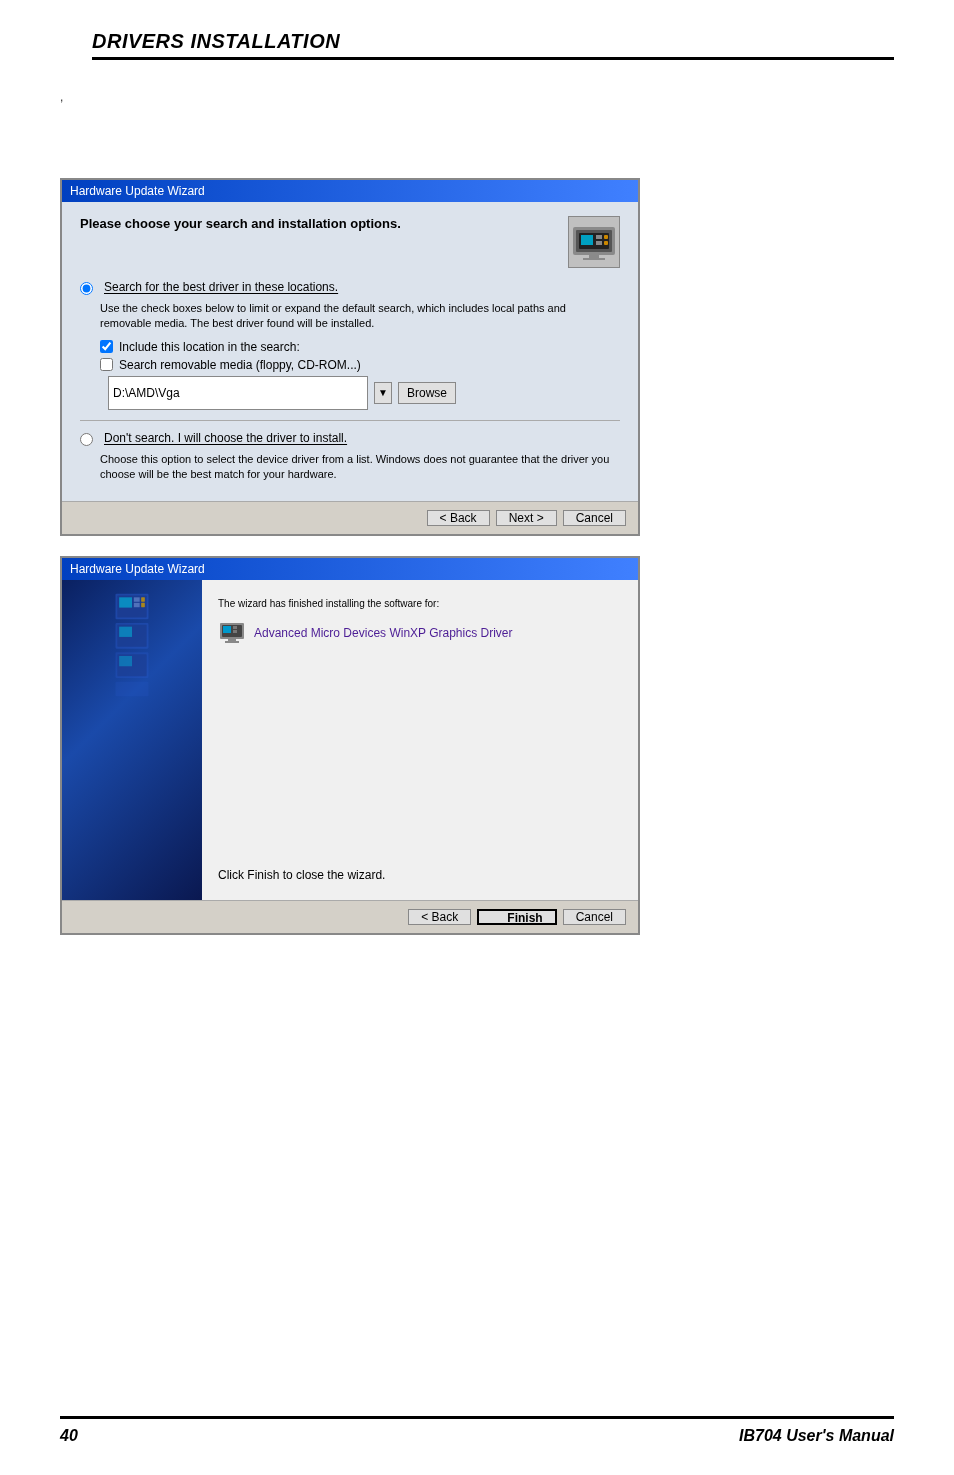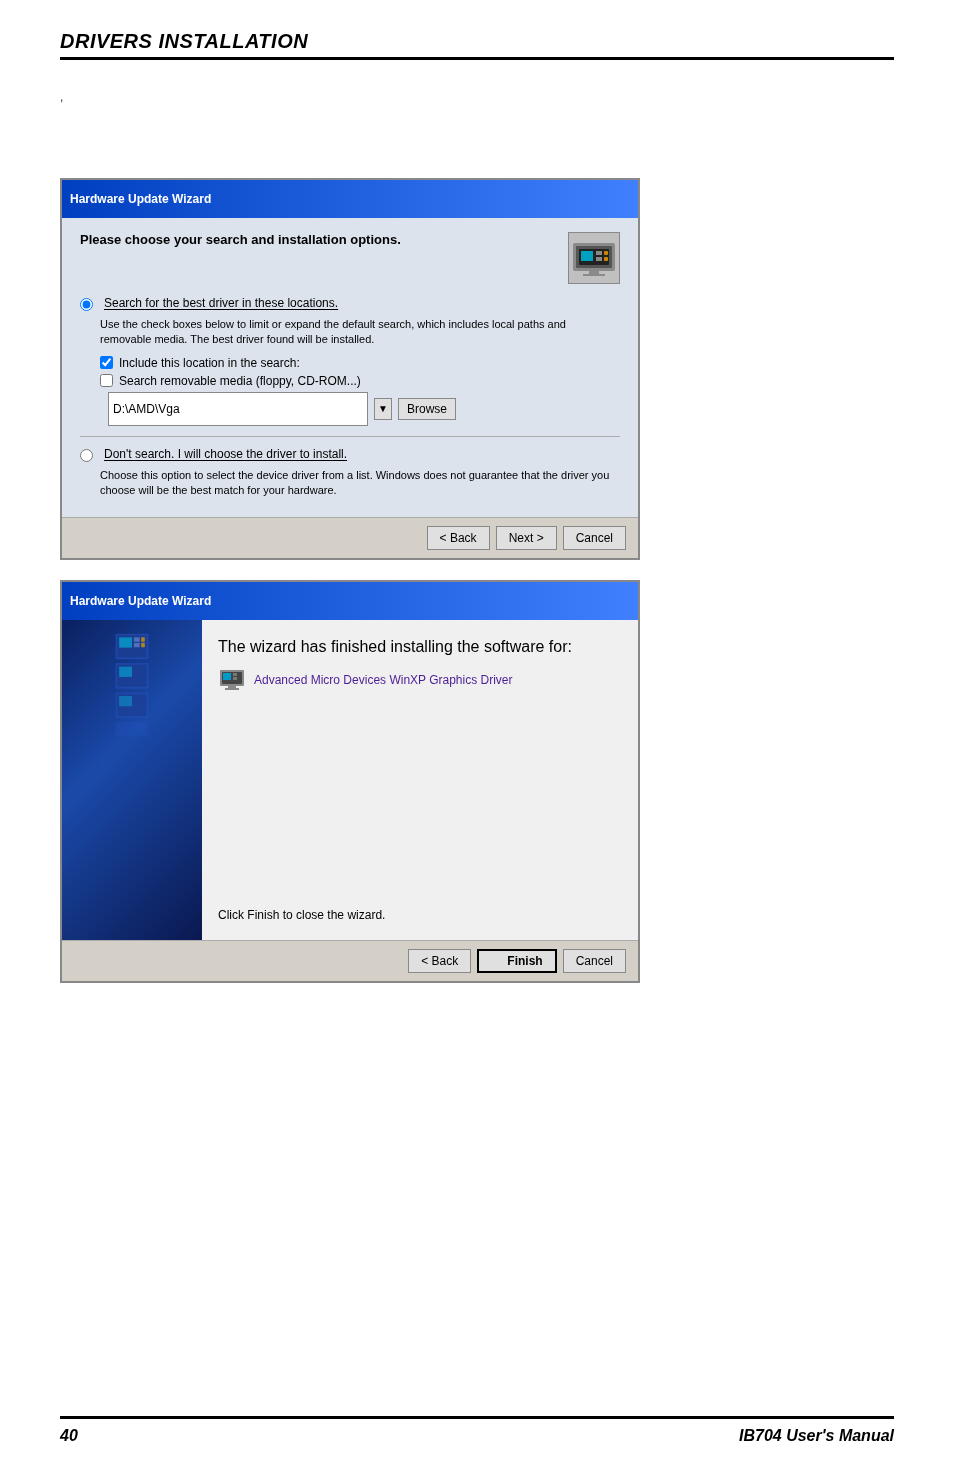--- a/index.html
+++ b/index.html
@@ -16,20 +16,21 @@
       width: 954px;
       min-height: 1475px;
       padding: 30px 60px 30px 60px;
       display: flex;
       flex-direction: column;
     }
 
     
     .page-header {
       margin-bottom: 10px;
+      margin-left: 32px;
     }
     .page-title {
       font-size: 20px;
       font-weight: bold;
       font-style: italic;
       color: #000;
       letter-spacing: 0.5px;
     }
     .header-rule {
       border: none;
@@ -51,22 +52,22 @@
       border: 2px solid #888;
       margin-bottom: 20px;
       background: #f0f0f0;
       width: 580px;
     }
 
     .wizard-titlebar {
       background: linear-gradient(to right, #0040c0, #4080ff);
       color: #fff;
       font-size: 12px;
-      font-weight: bold;
-      padding: 12px 8px;
+      font-weight: normal;
+      padding: 4px 8px;
       display: flex;
       align-items: center;
       text-align: right;
     }
 
     
     .wizard-body {
       background: #dce3ec;
       padding: 14px 18px 10px 18px;
     }
@@ -198,21 +199,21 @@
       display: flex;
       justify-content: flex-end;
       align-items: center;
       padding: 8px 12px;
       gap: 6px;
     }
 
     .footer-btn {
       border: 1px solid #888;
       background: #e0e0e0;
-      height: 24px;
+      height: 16px;
       padding: 0 12px;
       font-size: 12px;
       cursor: pointer;
     }
 
     .footer-btn.active {
       border: 2px solid #000;
       font-weight: bold;
       padding-left: 28px;
     }
@@ -252,21 +253,21 @@
 
     .wizard2-title {
       font-size: 17px;
       font-weight: bold;
       color: #000;
       margin-bottom: 12px;
       line-height: 1.3;
     }
 
     .wizard2-desc {
-      font-size: 16px;
+      font-size: 10px;
       color: #000;
       margin-bottom: 10px;
     }
 
     .driver-row {
       display: flex;
       align-items: center;
       gap: 8px;
       margin-bottom: 16px;
     }

